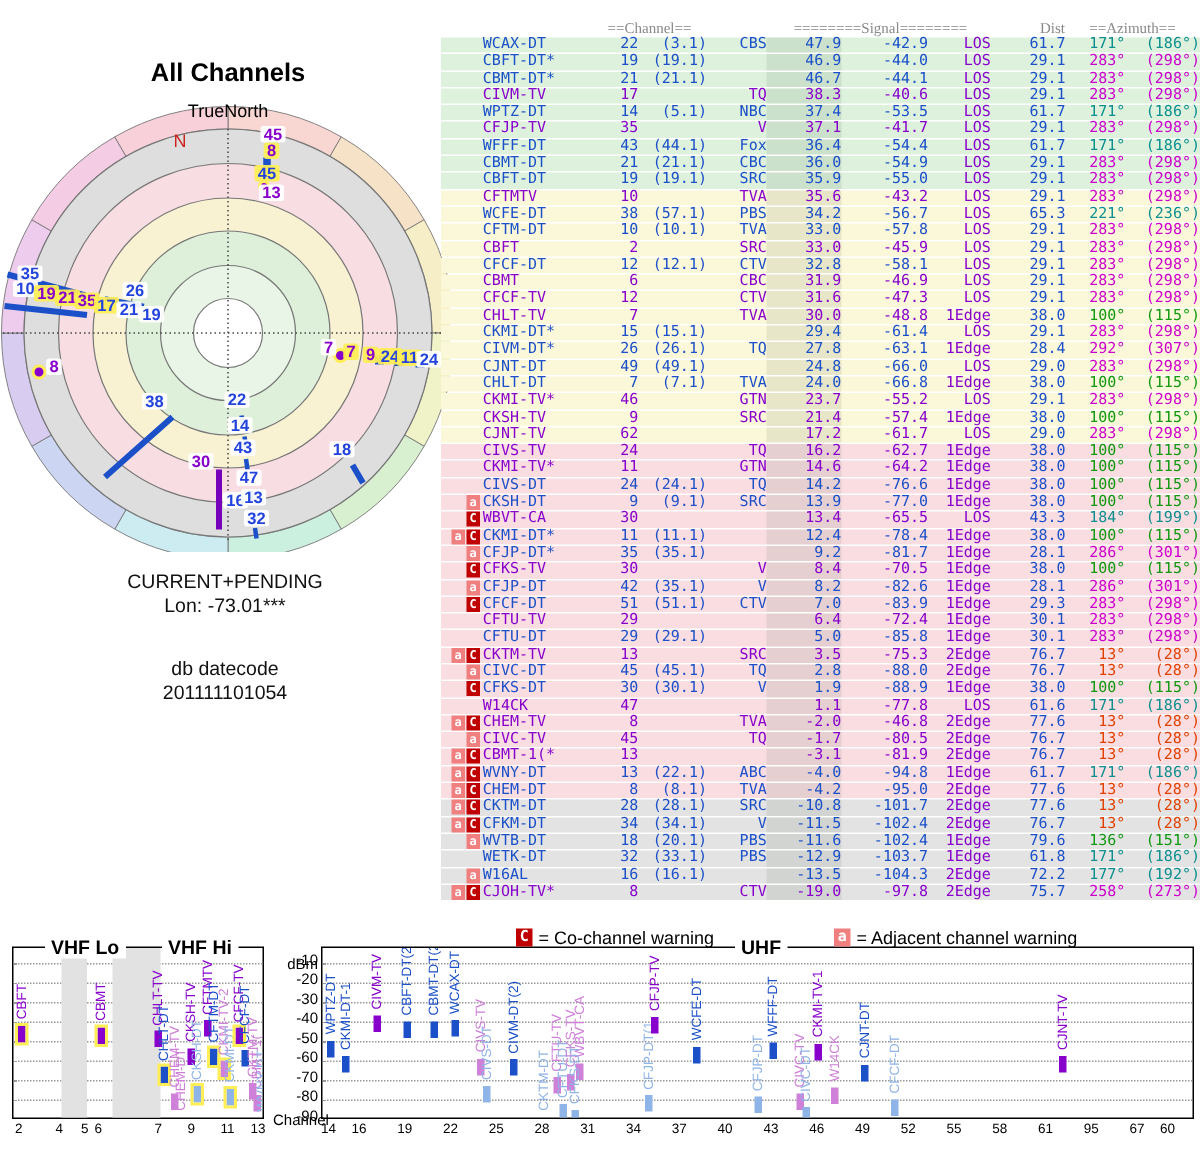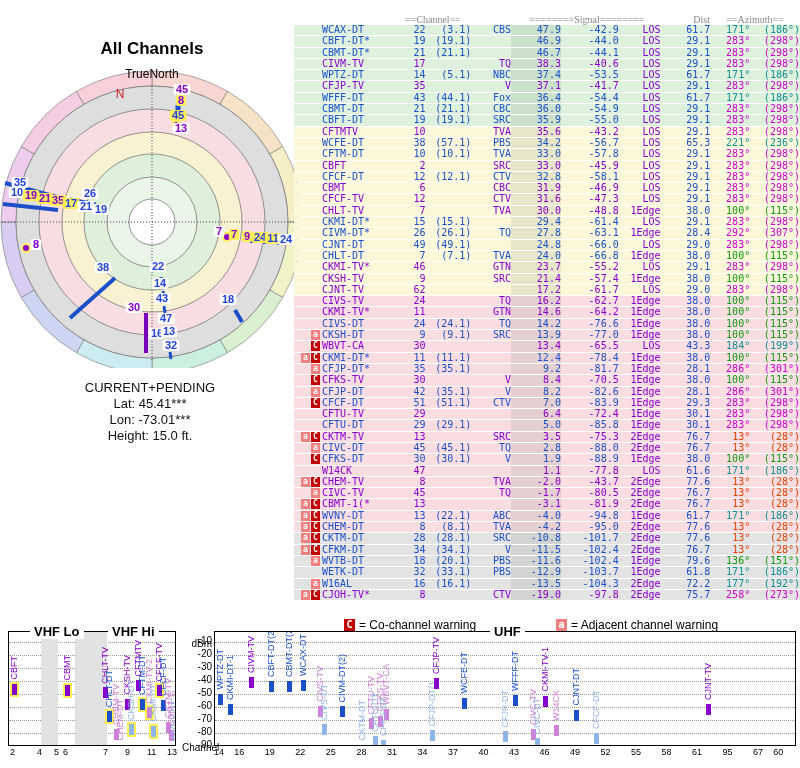--- a/index.html
+++ b/index.html
@@ -157,23 +157,25 @@
         <text x="169" y="335" text-anchor="middle" font-size="11" font-weight="bold" fill="#2244dd">13</text>
         <rect x="162.6" y="340" width="16.8" height="11" rx="2" fill="#ffffff" opacity="0.92"></rect>
         <text x="171" y="349" text-anchor="middle" font-size="11" font-weight="bold" fill="#2244dd">32</text>
         <rect x="219.6" y="294" width="16.8" height="11" rx="2" fill="#ffffff" opacity="0.92"></rect>
         <text x="228" y="303" text-anchor="middle" font-size="11" font-weight="bold" fill="#2244dd">18</text>
       </svg>
   </div>
 
   <div id="search-block">
     <div class="search-line">CURRENT+PENDING</div>
-    <div class="search-line">Lat: 45.41***</div>
     <div class="search-line">Lon: -73.01***</div>
-    <div class="search-line">Height: 15.0 ft.</div>
+    <div id="datecode-block">
+      <div>db datecode</div>
+      <div>201111101054</div>
+    </div>
   </div>
 
 
   <div id="sig-table">
       <div class="hrow ghead">
     <span style="width:102px"></span><span style="width:74px;text-align:center">==Channel==</span>
     <span style="width:40px"></span><span style="width:154px;text-align:center">========Signal========</span>
     <span style="width:46px;text-align:right">Dist</span>
     <span style="width:90px;text-align:center">==Azimuth==</span></div>
       <div class="trow" style="background:#ddf1dd">
@@ -656,21 +658,21 @@
       <span class="c-di" style="color:#1b50c8">61.6</span>
       <span class="c-tr" style="color:#0d8f8f">171°</span>
       <span class="c-ma" style="color:#0d8f8f">(186°)</span></div>
       <div class="trow" style="background:#fadde1">
       <span class="c-warn"><span class="wicon w-a">a</span><span class="wicon w-c">C</span></span>
       <span class="c-cs" style="color:#8800cc">CHEM-TV</span>
       <span class="c-re" style="color:#8800cc">8</span>
       <span class="c-vi" style="color:#8800cc"></span>
       <span class="c-ne" style="color:#8800cc">TVA</span>
       <span class="c-nm nmshade" style="color:#8800cc">-2.0</span>
-      <span class="c-pw" style="color:#8800cc">-43.7</span>
+      <span class="c-pw" style="color:#8800cc">-46.8</span>
       <span class="c-pa" style="color:#8800cc">2Edge</span>
       <span class="c-di" style="color:#1b50c8">77.6</span>
       <span class="c-tr" style="color:#e04000">13°</span>
       <span class="c-ma" style="color:#e04000">(28°)</span></div>
       <div class="trow" style="background:#fadde1">
       <span class="c-warn"><span class="wicon w-a">a</span></span>
       <span class="c-cs" style="color:#8800cc">CIVC-TV</span>
       <span class="c-re" style="color:#8800cc">45</span>
       <span class="c-vi" style="color:#8800cc"></span>
       <span class="c-ne" style="color:#8800cc">TQ</span>

